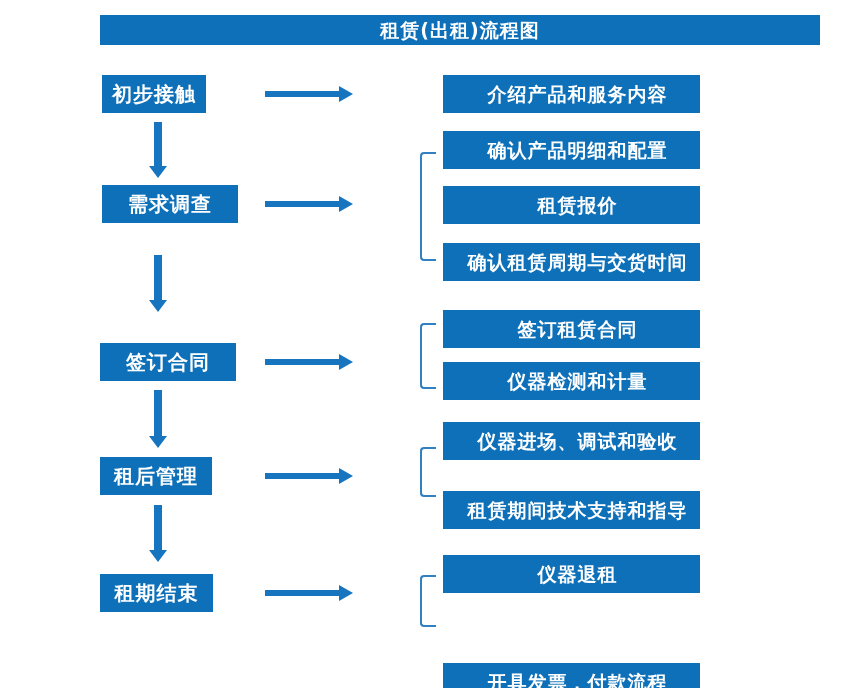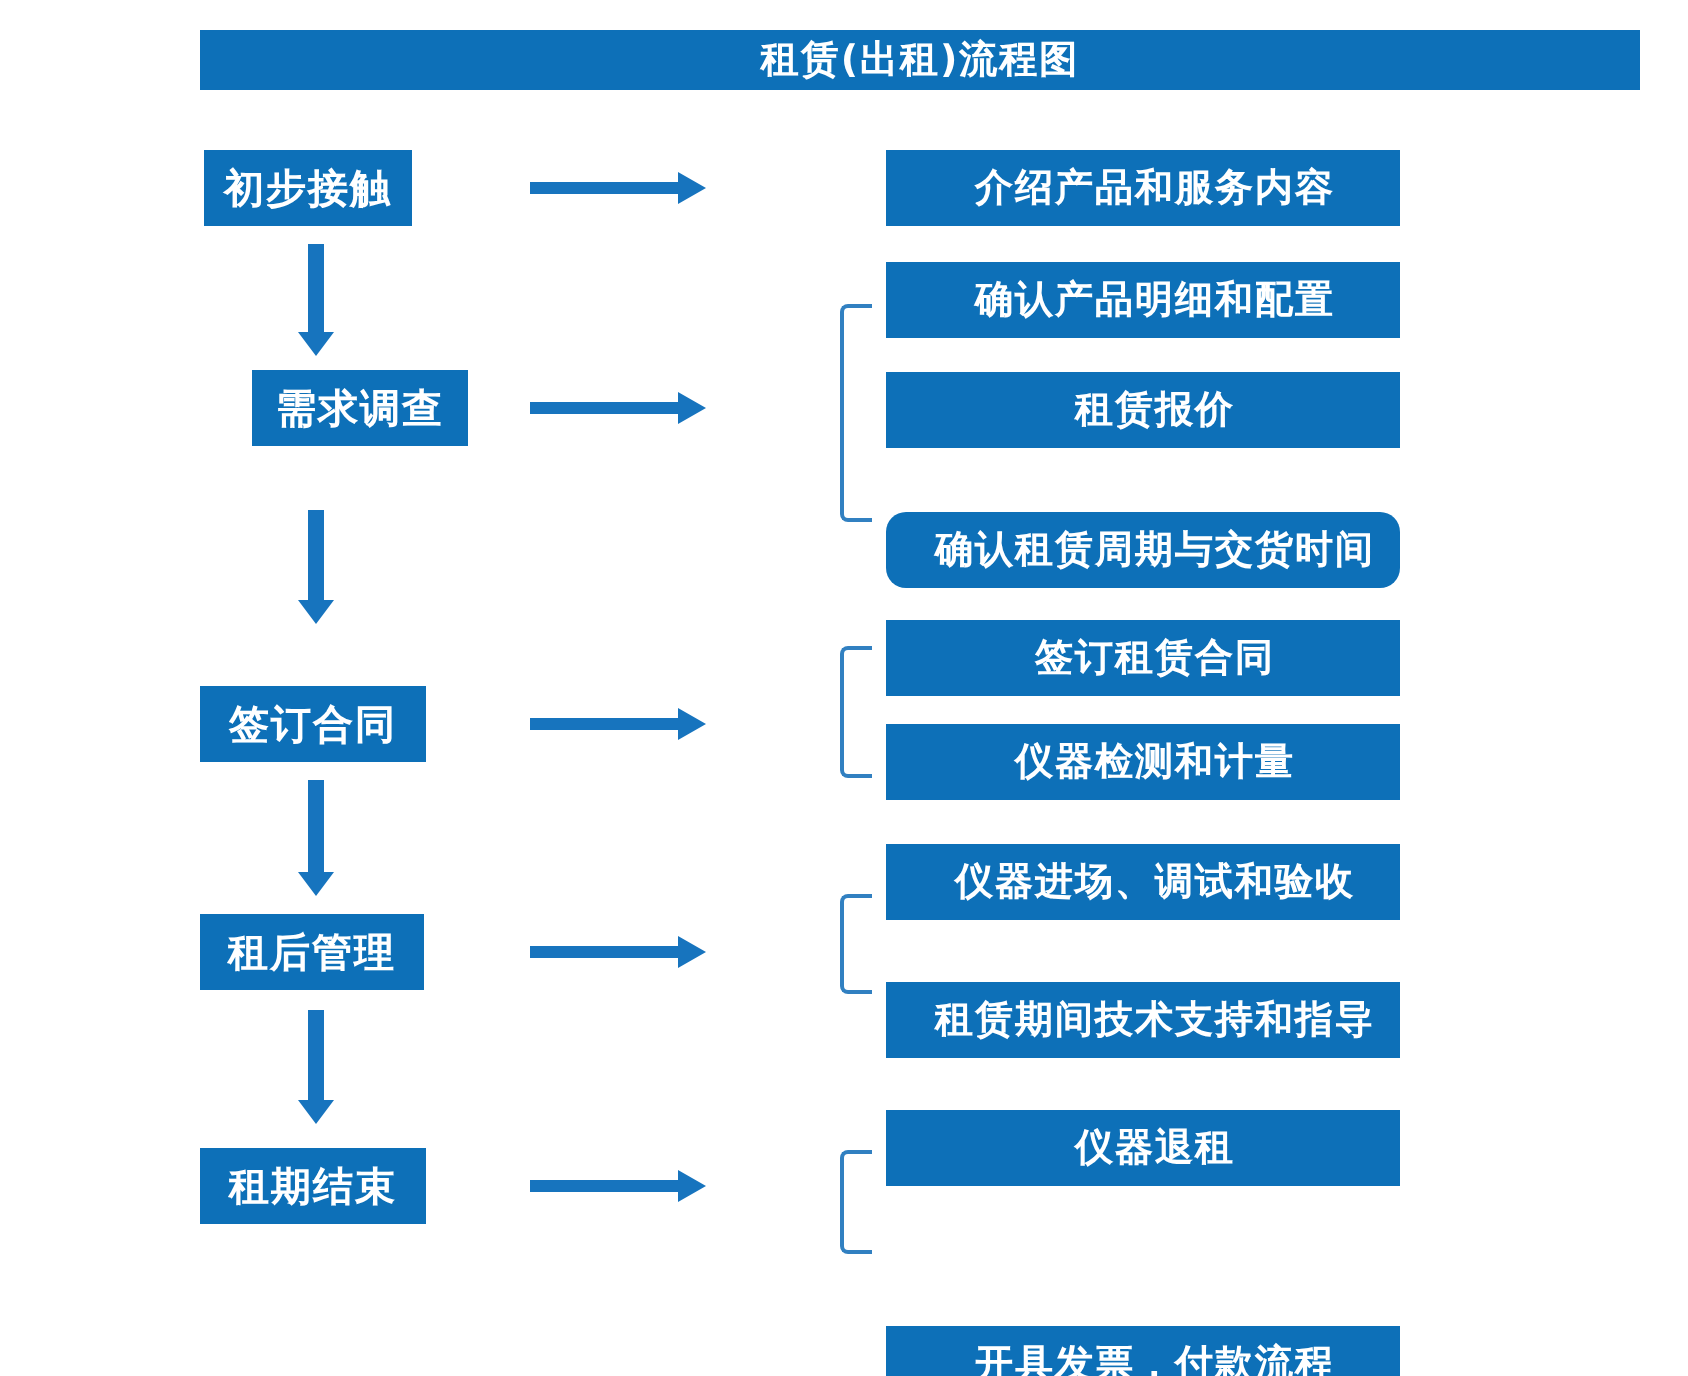--- a/index.html
+++ b/index.html
@@ -63,22 +63,22 @@
   }
 </style>
 </head>
 <body>
 
 <div class="stage">
 
   <div class="bluebox titlebar">租赁(出租)流程图</div>
 
   <div class="bluebox lbox" style="left:102px;top:75px;width:104px;">初步接触</div>
-  <div class="bluebox lbox" style="left:102px;top:185px;width:108px;margin-left:24px;">需求调查</div>
-  <div class="bluebox lbox" style="left:100px;top:343px;width:113px;">签订合同</div>
+  <div class="bluebox lbox" style="left:102px;top:185px;width:136px;">需求调查</div>
+  <div class="bluebox lbox" style="left:100px;top:343px;width:136px;">签订合同</div>
   <div class="bluebox lbox" style="left:100px;top:457px;width:112px;">租后管理</div>
   <div class="bluebox lbox" style="left:100px;top:574px;width:113px;">租期结束</div>
 
   <div class="varrow" style="top:122px;height:56px;">
     <div class="shaft"></div>
       <div class="head"></div>
   </div>
   <div class="varrow" style="top:255px;height:57px;">
     <div class="shaft"></div>
       <div class="head"></div>
@@ -115,21 +115,21 @@
 
   <div class="bracket" style="top:152px;height:109px;"></div>
   <div class="bracket" style="top:323px;height:66px;"></div>
   <div class="bracket" style="top:447px;height:50px;"></div>
   <div class="bracket" style="top:575px;height:52px;"></div>
 
   <div class="bluebox rbox" style="top:75px;">介绍产品和服务内容</div>
 
   <div class="bluebox rbox" style="top:131px;">确认产品明细和配置</div>
   <div class="bluebox rbox" style="top:186px;">租赁报价</div>
-  <div class="bluebox rbox" style="top:256px;border-radius:10px;">确认租赁周期与交货时间</div>
+  <div class="bluebox rbox" style="top:243px;">确认租赁周期与交货时间</div>
 
   <div class="bluebox rbox" style="top:310px;">签订租赁合同</div>
   <div class="bluebox rbox" style="top:362px;">仪器检测和计量</div>
 
   <div class="bluebox rbox" style="top:422px;">仪器进场、调试和验收</div>
   <div class="bluebox rbox" style="top:491px;">租赁期间技术支持和指导</div>
 
   <div class="bluebox rbox" style="top:555px;">仪器退租</div>
   <div class="bluebox rbox" style="top:624px;margin-top:39px;">开具发票，付款流程</div>
 

